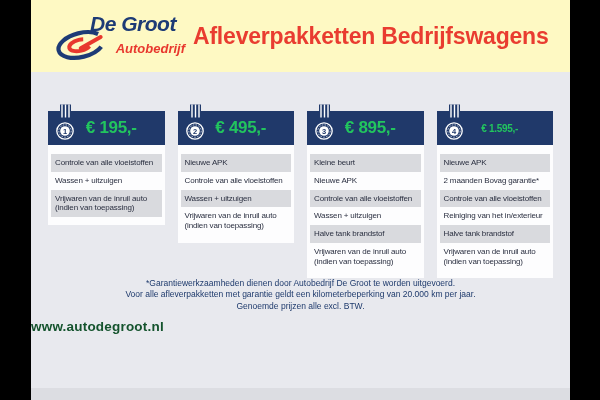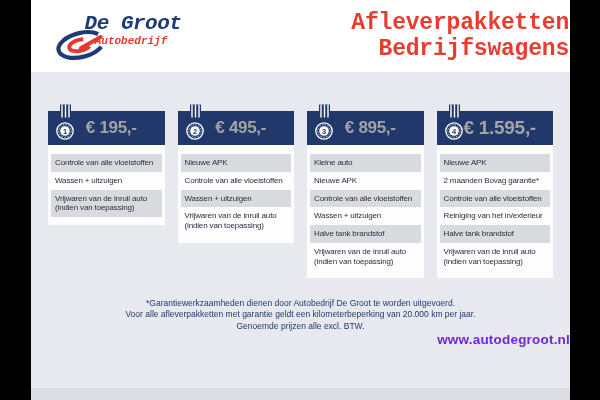--- a/index.html
+++ b/index.html
@@ -7,42 +7,42 @@
   body { font-family:"Liberation Sans", sans-serif; }
 
   .stage { position:relative; width:600px; height:400px; background:#000; overflow:hidden; }
   .bar { position:absolute; top:0; height:100%; background:#000; }
   .bar-left { left:0; width:31px; }
   .bar-right { right:0; width:30px; }
 
   .content { position:absolute; left:31px; top:0; width:539px; height:400px; background:#e8e9ee; }
 
   
-  .header { height:72px; background:#ffffff; display:flex; align-items:center; padding-left:24px;font-family:Liberation Mono, monospace; }
+  .header { height:72px; background:#fef9c3; display:flex; align-items:center; padding-left:24px; }
   .logo { position:relative; width:138px; height:50px; flex:0 0 auto; }
   .logo-mark { position:absolute; left:0; top:12px; }
   .logo-text { position:absolute; left:22px; top:2px; width:112px; text-align:center; }
   .logo-name { font-size:21px; font-weight:bold; font-style:italic; color:#1d3b76; letter-spacing:-0.5px; line-height:1; }
-  .logo-sub { font-size:11px; font-weight:bold; font-style:italic; color:#e8382e; padding-right:4px; margin-top:1px; }
-  .title { flex:1; text-align:right; color:#e93c30; font-size:23px; font-weight:600; letter-spacing:-0.2px; padding-right:1px; }
+  .logo-sub { font-size:13px; font-weight:bold; font-style:italic; color:#e8382e; text-align:right; padding-right:4px; margin-top:7px; }
+  .title { flex:1; text-align:left; color:#e93c30; font-size:23px; font-weight:600; letter-spacing:-0.2px; padding-right:1px; }
 
   
   .columns { display:flex; gap:13px; padding:0 17px; margin-top:39px; align-items:flex-start; }
   .card { flex:1; background:#fdfdfe; }
   .card-head { height:34px; background:#20396a; position:relative; display:flex; align-items:center; }
   .medal { position:absolute; left:4px; top:-7px; }
-  .price { flex:1; text-align:center; padding-left:10px; color:#a3a3a3; font-weight:bold; font-size:17px; letter-spacing:-0.3px; }
-  .price.small { font-size:19px; }
+  .price { flex:1; text-align:center; padding-left:10px; color:#22c55e; font-weight:bold; font-size:17px; letter-spacing:-0.3px; }
+  .price.small { font-size:10px; }
   .rows { padding:9px 3px 8px; }
   .row { padding:4px 4px; font-size:8px; letter-spacing:-0.15px; line-height:1.22; color:#2a2f40; }
   .row:nth-child(odd) { background:#d9dade; }
 
   
-  .footer { margin-top:20px; text-align:center; color:#1e3a6c; font-size:8.5px; line-height:1.32; }
-  .website { text-align:right; color:#6d28d9; font-size:13.5px; font-weight:bold; letter-spacing:0.2px; }
+  .footer { margin-top:0; text-align:center; color:#1e3a6c; font-size:8.5px; line-height:1.32; }
+  .website { margin-top:7px; text-align:left; color:#14532d; font-size:13.5px; font-weight:bold; letter-spacing:0.2px; }
 
   .bottom-strip { position:absolute; left:0; bottom:0; width:100%; height:12px; background:#dcdde2; }
 </style>
 </head>
 <body>
 
 <div class="stage">
   <div class="content">
 
     <header class="header">
@@ -109,21 +109,21 @@
             <rect x="8" y="0.5" width="11" height="13" fill="#20396a"></rect>
             <path d="M10 0.5v13M13.5 0.5v13M17 0.5v13" stroke="#ffffff" stroke-width="1.4"></path>
             <circle cx="13" cy="27" r="8.2" fill="none" stroke="#ffffff" stroke-width="1.3"></circle>
             <circle cx="13" cy="27" r="6.2" fill="none" stroke="#ffffff" stroke-width="0.7" stroke-dasharray="1.6 1.3"></circle>
             <circle cx="13" cy="27" r="4.8" fill="#ffffff"></circle>
             <text x="13" y="29.6" text-anchor="middle" font-size="7.5" font-weight="bold" fill="#20396a">3</text>
           </svg>
           <div class="price">€ 895,-</div>
         </div>
         <div class="rows">
-          <div class="row">Kleine auto</div>
+          <div class="row">Kleine beurt</div>
           <div class="row">Nieuwe APK</div>
           <div class="row">Controle van alle vloeistoffen</div>
           <div class="row">Wassen + uitzuigen</div>
           <div class="row">Halve tank brandstof</div>
           <div class="row">Vrijwaren van de inruil auto (indien van toepassing)</div>
         </div>
       </section>
 
       <section class="card">
         <div class="card-head">

